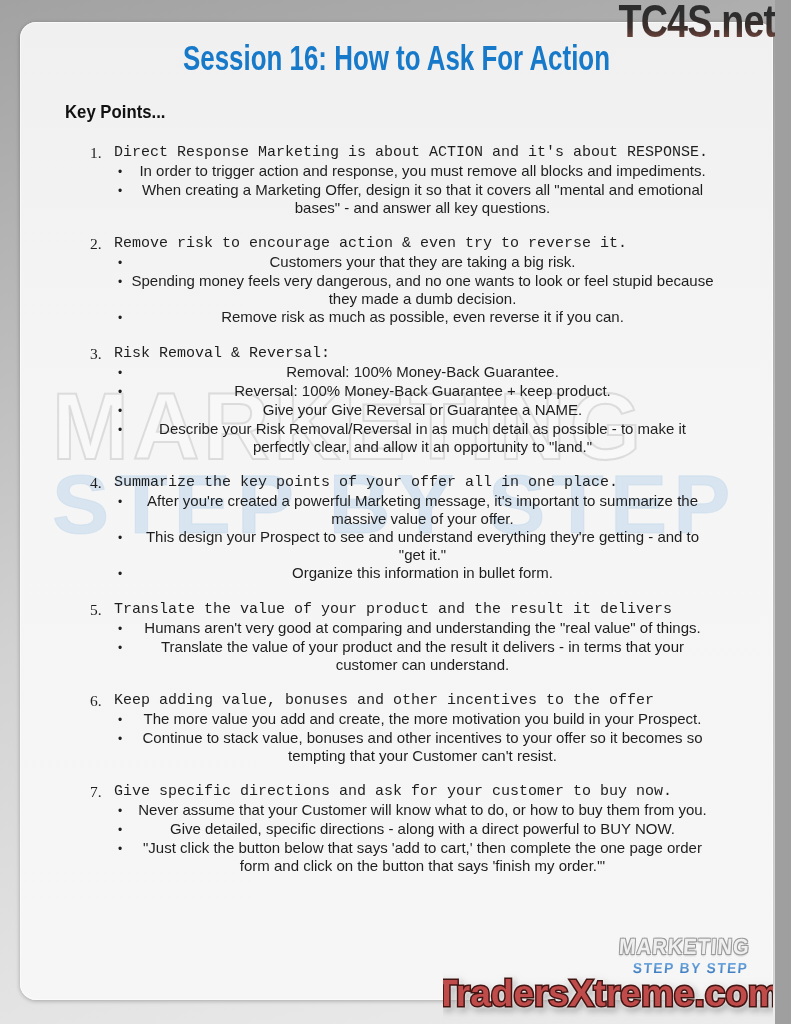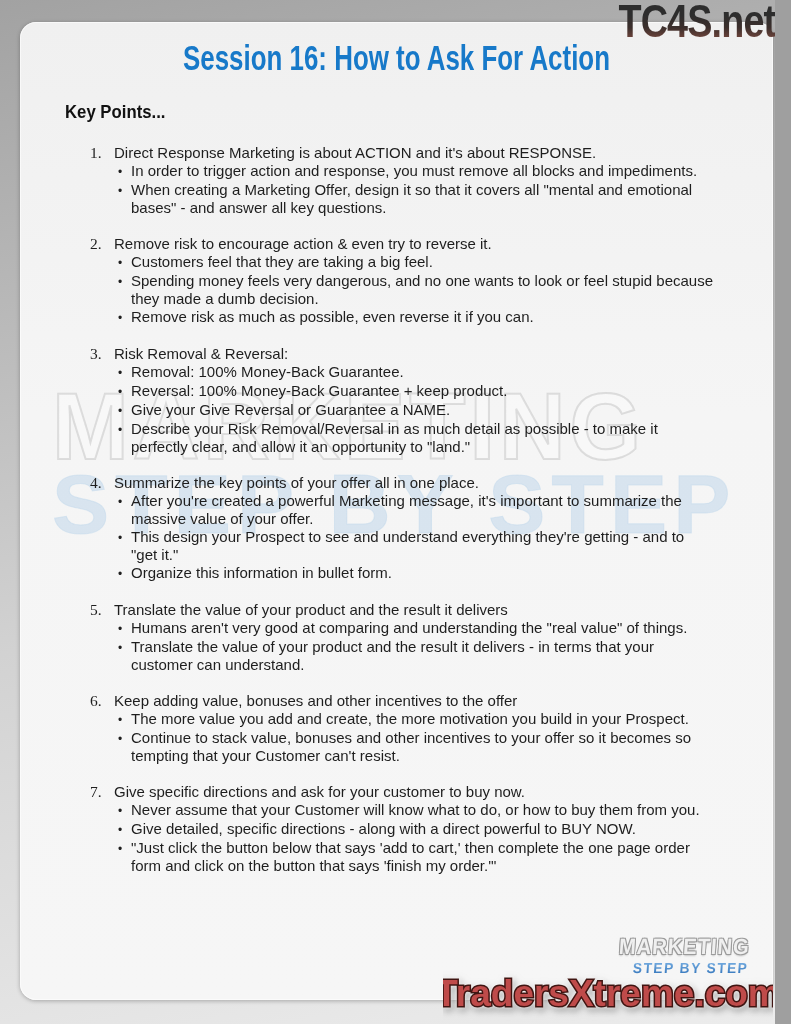--- a/index.html
+++ b/index.html
@@ -30,25 +30,25 @@
     transform:scaleX(.98);transform-origin:0 0;line-height:90px;}
   .wm-faint .s{font-size:84px;font-weight:900;letter-spacing:6px;white-space:nowrap;
     color:rgba(150,190,225,.30);-webkit-text-stroke:1px rgba(190,215,235,.45);
     line-height:80px;margin-top:-8px;transform:scaleX(1.02);transform-origin:0 0;}
   
   .kp-list{position:absolute;left:90px;top:144px;width:624px;z-index:3;
     font-size:15px;line-height:18px;color:#1e1e1e;}
   .kp-item{margin-bottom:18px;}
   .kp-main{display:flex;}
   .kp-num{width:24px;flex:0 0 24px;font-family:"Liberation Serif",serif;font-size:15.5px;}
-  .kp-text{flex:1;}
+  .kp-text{flex:1;font-family:Liberation Mono, monospace;}
   .kp-bullets{margin-left:28px;}
   .kp-bullet{display:flex;}
   .kp-dot{width:13px;flex:0 0 13px;font-size:12px;padding-top:1px;}
-  .kp-btext{flex:1;}
+  .kp-btext{flex:1;text-align:center;}
   
   .stamp{position:absolute;left:244px;top:478px;z-index:5;}
   
   .logo{position:absolute;top:934px;right:26px;text-align:right;z-index:4;transform:skewX(-4deg);}
   .logo .l1{font-size:22px;font-weight:900;letter-spacing:1px;color:#efefef;
     transform:scaleX(.92);transform-origin:100% 50%;
     text-shadow:-1px -1px 0 #9b9b9b,1px -1px 0 #9b9b9b,-1px 1px 0 #9b9b9b,1px 1px 0 #9b9b9b,0 2px 2px rgba(0,0,0,.2);}
   .logo .l2{font-size:14.5px;font-weight:800;letter-spacing:1.5px;margin-top:0px;
     transform:scaleX(.95);transform-origin:100% 50%;
     background:linear-gradient(180deg,#7db4e6 0%,#2f71b8 100%);
@@ -94,21 +94,21 @@
     </div>
 
     <div class="kp-item">
       <div class="kp-main">
         <span class="kp-num">2.</span>
         <span class="kp-text">Remove risk to encourage action &amp; even try to reverse it.</span>
       </div>
       <div class="kp-bullets">
     <div class="kp-bullet">
       <span class="kp-dot">•</span>
-      <span class="kp-btext">Customers feel that they are taking a big feel.</span>
+      <span class="kp-btext">Customers your that they are taking a big risk.</span>
     </div>
 
     <div class="kp-bullet">
       <span class="kp-dot">•</span>
       <span class="kp-btext">Spending money feels very dangerous, and no one wants to look or feel stupid because they made a dumb decision.</span>
     </div>
 
     <div class="kp-bullet">
       <span class="kp-dot">•</span>
       <span class="kp-btext">Remove risk as much as possible, even reverse it if you can.</span>

